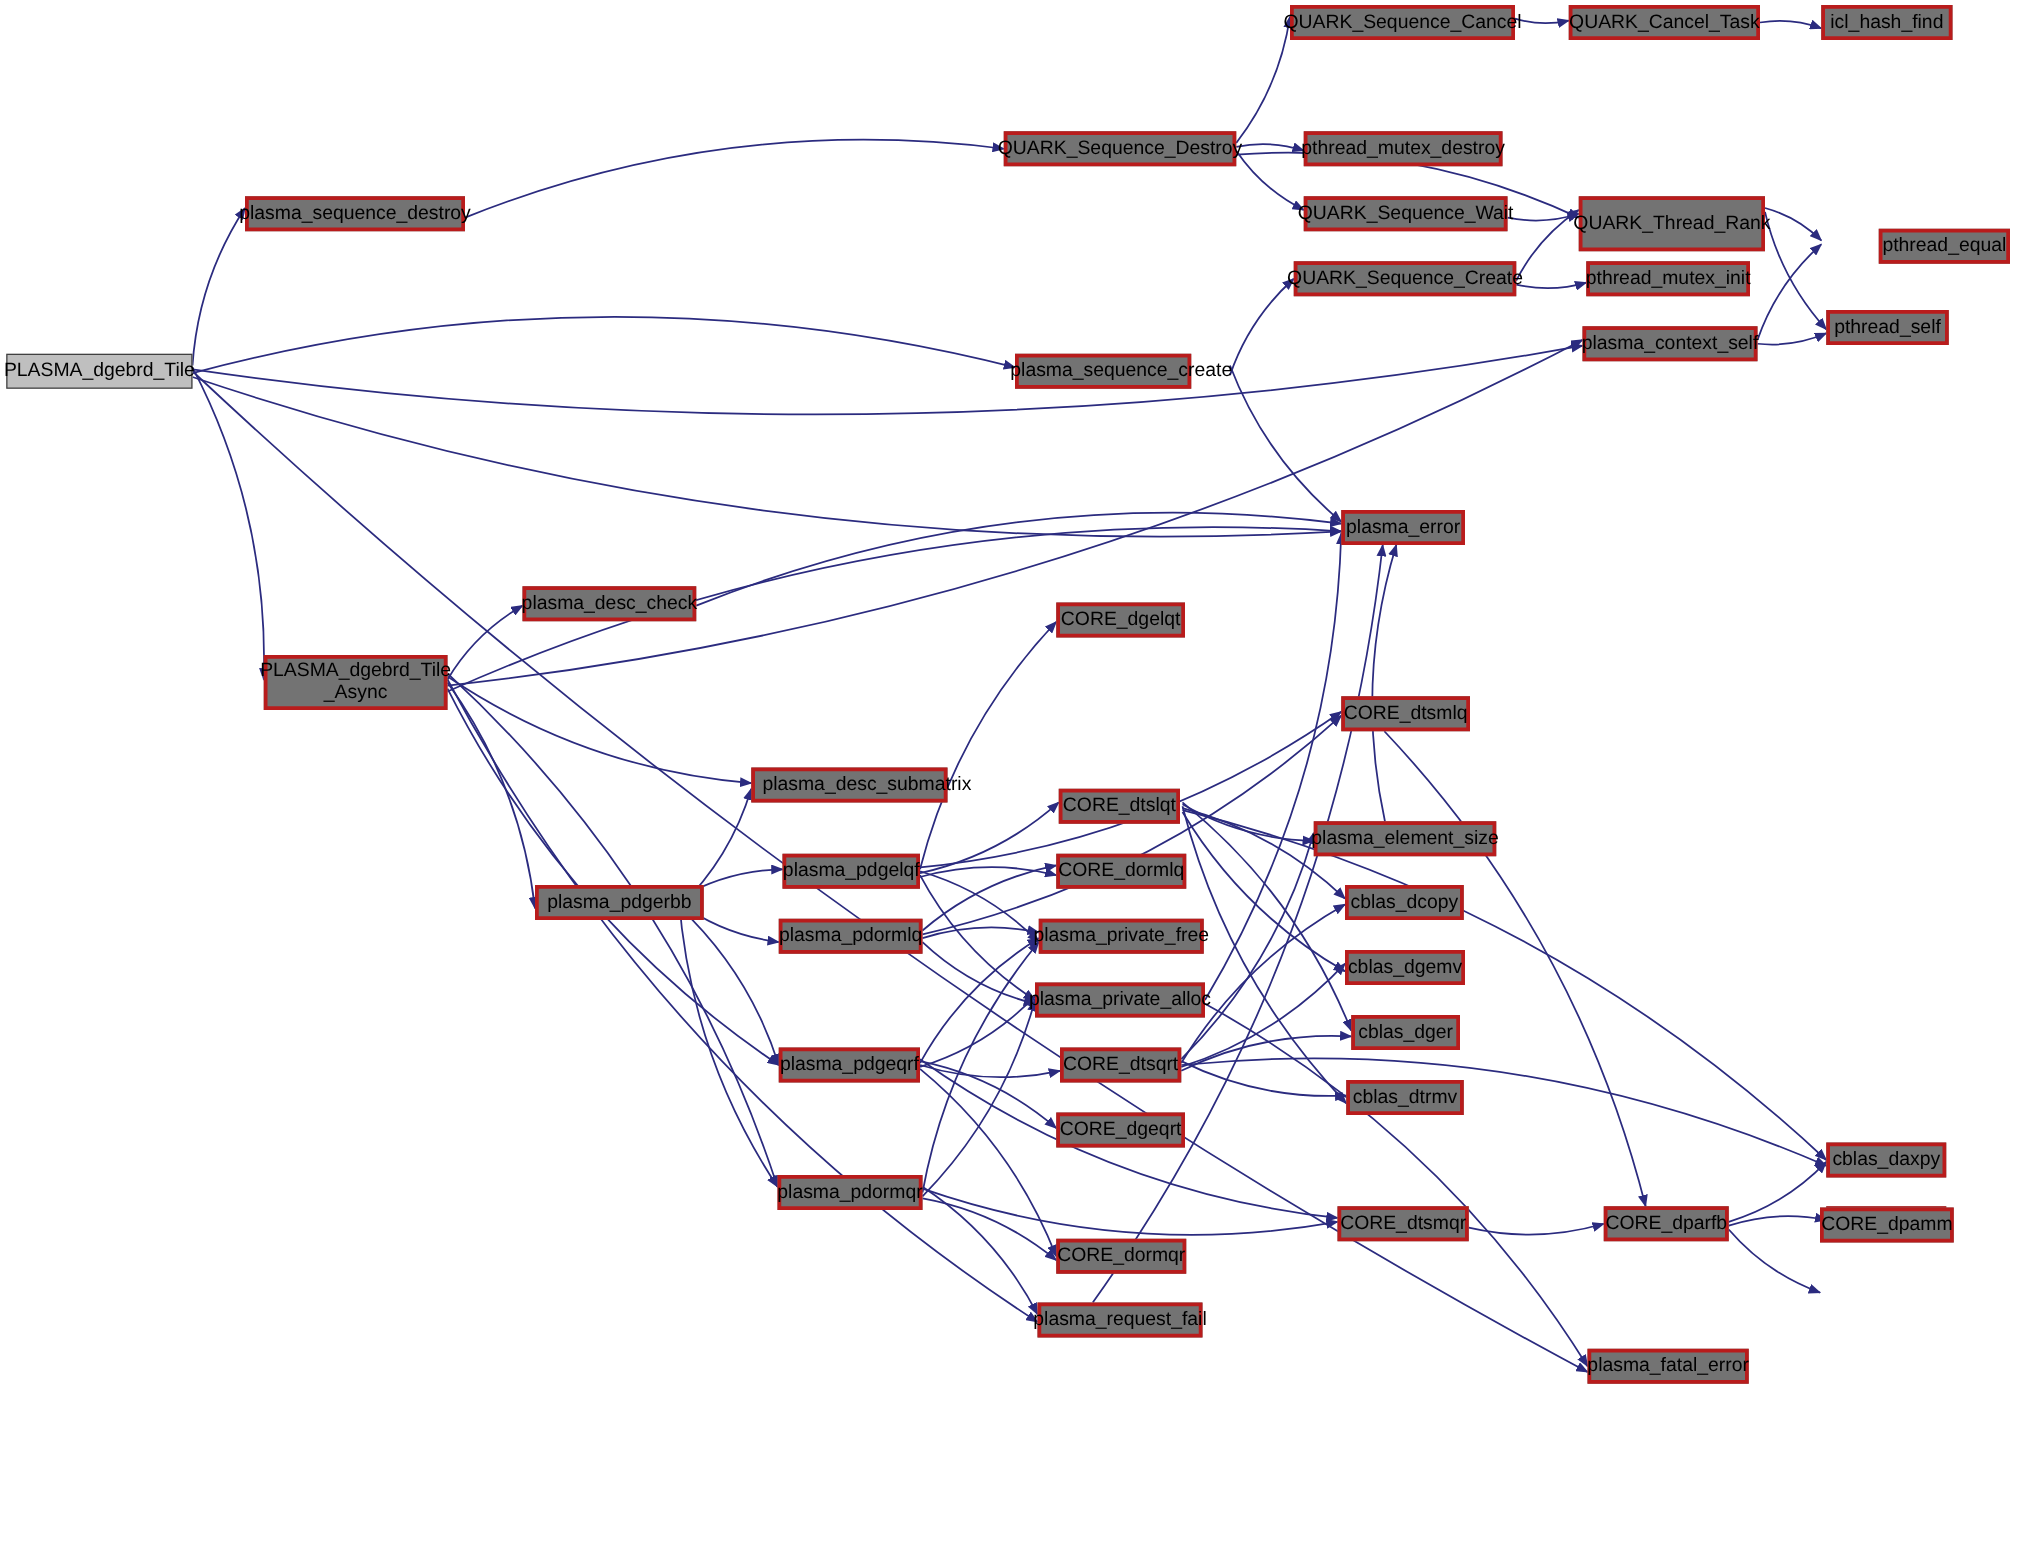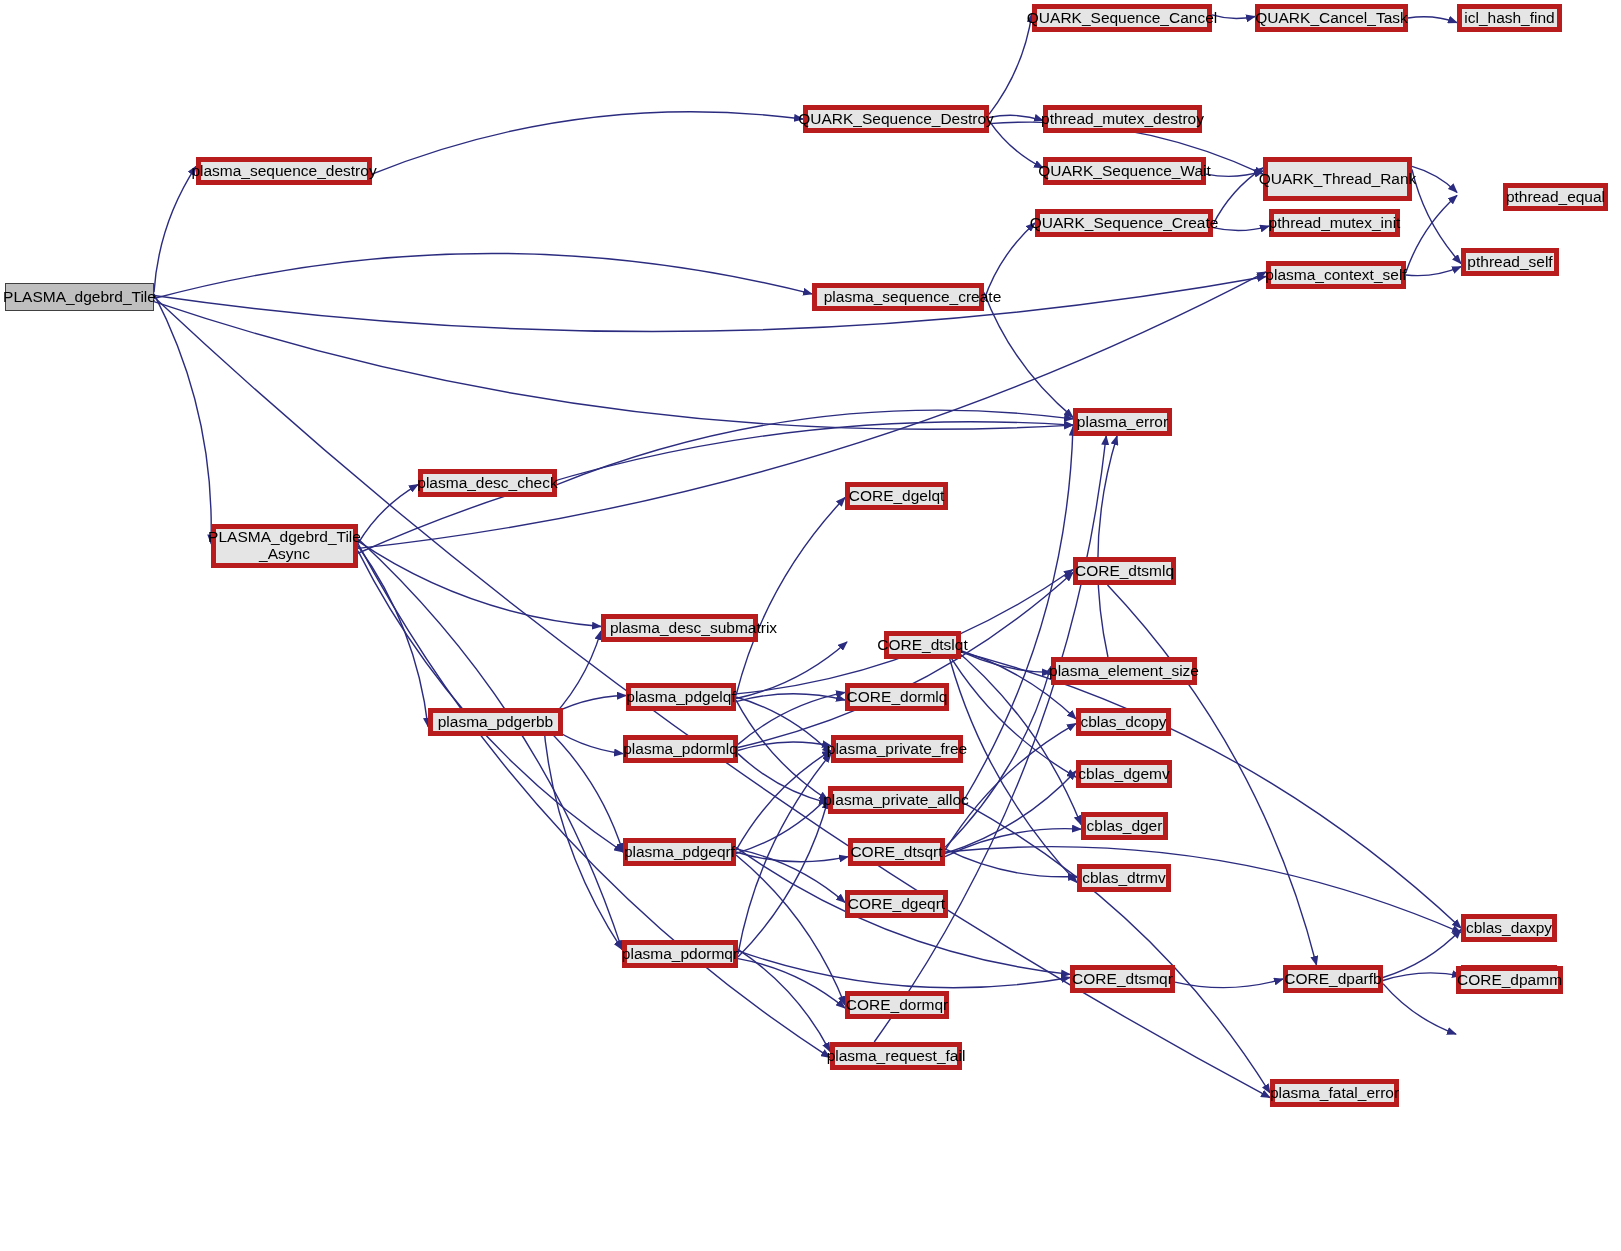--- a/index.html
+++ b/index.html
@@ -8,22 +8,22 @@
     width:1621px;
     height:1251px;
     background:#ffffff;
     font-family:"Liberation Sans","DejaVu Sans",sans-serif;
     overflow:hidden;
   }
   #edges{position:absolute;left:0;top:0;width:1621px;height:1251px;}
   .node{
     position:absolute;
     box-sizing:border-box;
-    border:5px solid #b91c1c;
-    background:#e5e5e5;
+    border:3px solid #b91c1c;
+    background:#737373;
     color:#000000;
     font-size:15.5px;
     line-height:1.08;
     display:flex;
     align-items:center;
     justify-content:center;
     text-align:center;
     white-space:pre;
     z-index:5;
   }
@@ -131,29 +131,29 @@
       <div class="node" style="left: 1255px; top: 4px; width: 153px; height: 28px;">QUARK_Cancel_Task</div>
       <div class="node" style="left: 1457px; top: 4px; width: 105px; height: 28px;">icl_hash_find</div>
       <div class="node" style="left: 1043px; top: 105px; width: 159px; height: 28px;">pthread_mutex_destroy</div>
       <div class="node" style="left: 1043px; top: 157px; width: 163px; height: 28px;">QUARK_Sequence_Wait</div>
       <div class="node" style="left: 1263px; top: 157px; width: 149px; height: 44px;">QUARK_Thread_Rank</div>
       <div class="node" style="left: 1503px; top: 183px; width: 105px; height: 28px;">pthread_equal</div>
       <div class="node" style="left: 1035px; top: 209px; width: 178px; height: 28px;">QUARK_Sequence_Create</div>
       <div class="node" style="left: 1269px; top: 209px; width: 131px; height: 28px;">pthread_mutex_init</div>
       <div class="node" style="left: 1461px; top: 248px; width: 98px; height: 28px;">pthread_self</div>
       <div class="node" style="left: 1266px; top: 261px; width: 140px; height: 28px;">plasma_context_self</div>
-      <div class="node" style="left: 812px; top: 283px; width: 172px; height: 28px; padding-left: 29px;">plasma_sequence_create</div>
+      <div class="node" style="left: 812px; top: 283px; width: 141px; height: 28px; padding-left: 29px;">plasma_sequence_create</div>
       <div class="node" style="left: 1073px; top: 408px; width: 99px; height: 28px;">plasma_error</div>
       <div class="node" style="left: 418px; top: 469px; width: 139px; height: 28px;">plasma_desc_check</div>
       <div class="node" style="left: 845px; top: 482px; width: 103px; height: 28px;">CORE_dgelqt</div>
       <div class="node" style="left: 211px; top: 524px; width: 147px; height: 44px;">PLASMA_dgebrd_Tile
 _Async</div>
       <div class="node" style="left: 1073px; top: 557px; width: 103px; height: 28px;">CORE_dtsmlq</div>
       <div class="node" style="left: 601px; top: 614px; width: 157px; height: 28px; padding-left: 28px;">plasma_desc_submatrix</div>
-      <div class="node" style="left: 847px; top: 631px; width: 77px; height: 28px; margin-left: 37px;">CORE_dtslqt</div>
+      <div class="node" style="left: 847px; top: 631px; width: 97px; height: 28px;">CORE_dtslqt</div>
       <div class="node" style="left: 1051px; top: 657px; width: 146px; height: 28px;">plasma_element_size</div>
       <div class="node" style="left: 626px; top: 683px; width: 110px; height: 28px;">plasma_pdgelqf</div>
       <div class="node" style="left: 845px; top: 683px; width: 104px; height: 28px;">CORE_dormlq</div>
       <div class="node" style="left: 1076px; top: 708px; width: 95px; height: 28px;">cblas_dcopy</div>
       <div class="node" style="left: 428px; top: 708px; width: 135px; height: 28px;">plasma_pdgerbb</div>
       <div class="node" style="left: 623px; top: 735px; width: 115px; height: 28px;">plasma_pdormlq</div>
       <div class="node" style="left: 831px; top: 735px; width: 132px; height: 28px;">plasma_private_free</div>
       <div class="node" style="left: 1076px; top: 760px; width: 96px; height: 28px;">cblas_dgemv</div>
       <div class="node" style="left: 828px; top: 786px; width: 136px; height: 28px;">plasma_private_alloc</div>
       <div class="node" style="left: 1081px; top: 812px; width: 87px; height: 28px;">cblas_dger</div>

